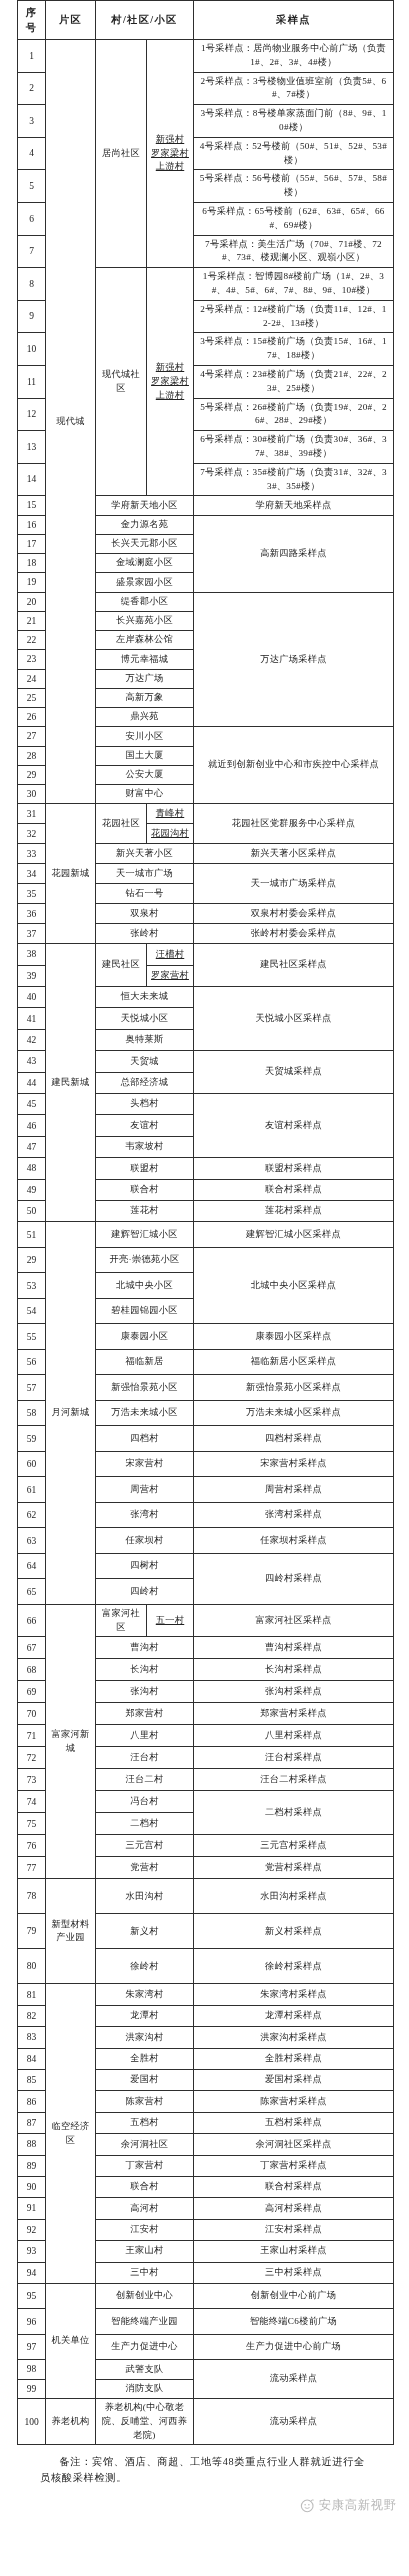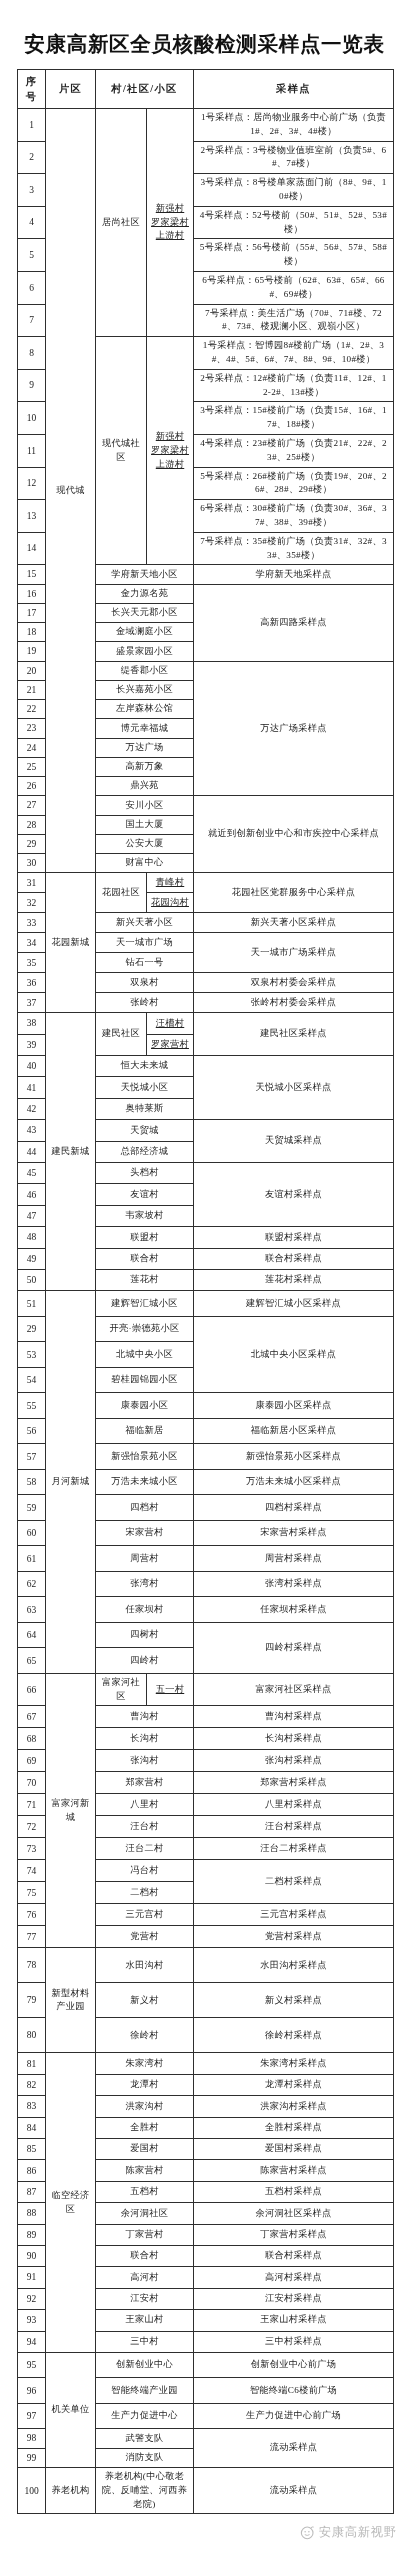--- a/index.html
+++ b/index.html
@@ -36,21 +36,20 @@
         letter-spacing:0.7px;text-indent:1.9em;color:#222222;}
   .watermark{margin:9.5px 12.3px 20.5px 0;text-align:right;color:#b9b9b9;
              font-size:12.3px;letter-spacing:0.7px;display:flex;justify-content:flex-end;
              align-items:center;gap:3.4px;}
   .wm-icon{display:inline-block;line-height:0;}
 </style>
 </head>
 <body>
 
 <div class="page">
-  <h1 class="title">安康高新区全员核酸检测采样点一览表</h1>
 
   <table class="main">
     <colgroup>
       <col class="w-no">
         <col class="w-area">
         <col class="w-sub1">
         <col class="w-sub2">
         <col class="w-point">
     </colgroup>
     <thead>
@@ -539,20 +538,21 @@
         </tr>
         <tr>
           <td class="c-no">100</td>
           <td class="c-area">养老机构</td>
           <td class="c-village" colspan="2">养老机构(中心敬老院、反哺堂、河西养老院)</td>
           <td class="c-point">流动采样点</td>
         </tr>
       </tbody>
   </table>
 
+  <p class="note"><span>备注：</span><span>宾馆、酒店、商超、工地等48类重点行业人群就近进行全员核酸采样检测。</span></p>
 
   <div class="watermark">
     <span class="wm-icon">
       <svg width="16.4" height="16.4" viewBox="0 0 24 24">
         <circle cx="12" cy="13" r="8.5" fill="none" stroke="#bcbcbc" stroke-width="1.6"></circle>
         <circle cx="9" cy="11.5" r="1.1" fill="#bcbcbc"></circle>
         <circle cx="14.5" cy="11.5" r="1.1" fill="#bcbcbc"></circle>
         <path d="M8.5 15.5 Q 12 18 15.5 15.5" fill="none" stroke="#bcbcbc" stroke-width="1.4"></path>
         <path d="M17 6 Q 19 3.5 21.5 4.5" fill="none" stroke="#bcbcbc" stroke-width="1.4"></path>
       </svg>

